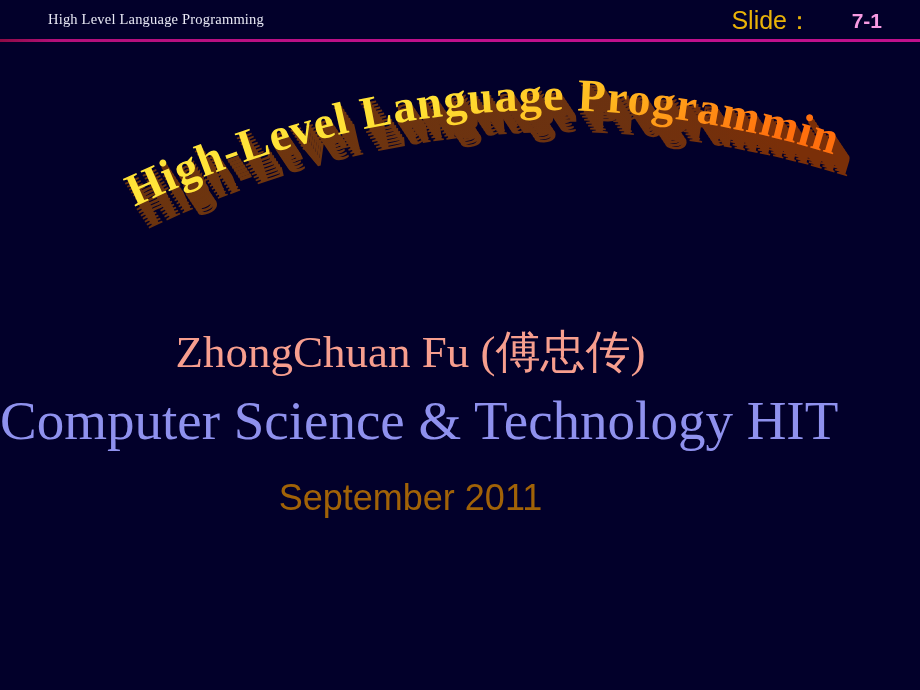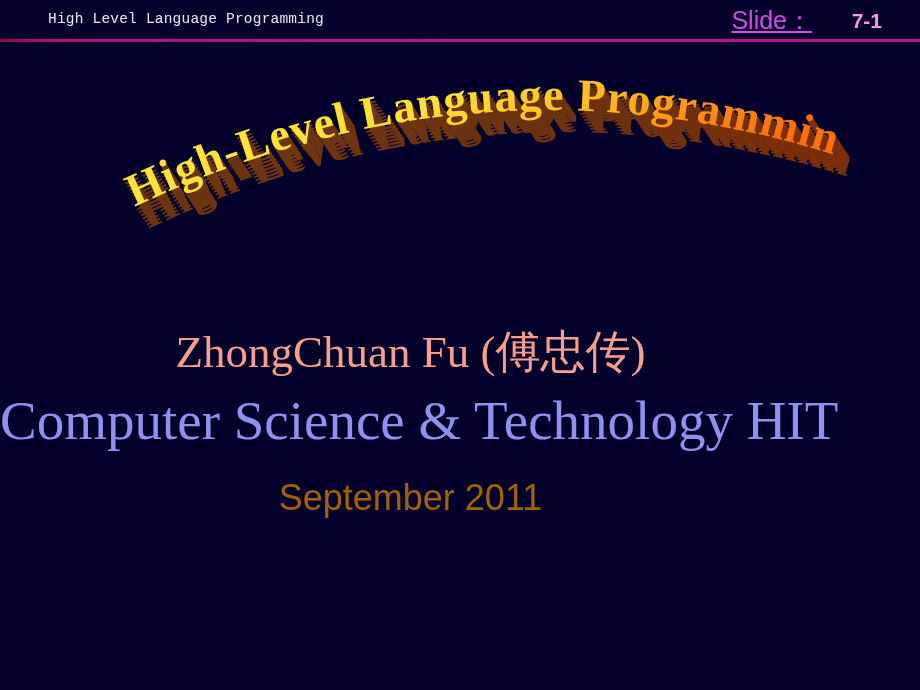--- a/index.html
+++ b/index.html
@@ -25,36 +25,35 @@
     left: 0;
     top: 0;
     width: 920px;
     height: 39px;
   }
 
   #header-title {
     position: absolute;
     left: 48px;
     top: 11px;
-    font-family: Liberation Mono, monospace;
+    font-family: Liberation Serif, serif;
     font-size: 14.5px;
     letter-spacing: 0.2px;
     color: #e8e8f4;
     white-space: nowrap;
   }
 
   #slide-label {
     position: absolute;
     right: 108px;
     top: 4px;
     font-family: "Liberation Sans", sans-serif;
     font-size: 25px;
-    color: #d946ef;
-    white-space: nowrap;
-    text-decoration: underline;
+    color: #eab308;
+    white-space: nowrap;
   }
 
   #slide-number {
     position: absolute;
     right: 38px;
     top: 9px;
     font-family: "Liberation Sans", sans-serif;
     font-size: 21px;
     font-weight: bold;
     color: #f79ae2;

